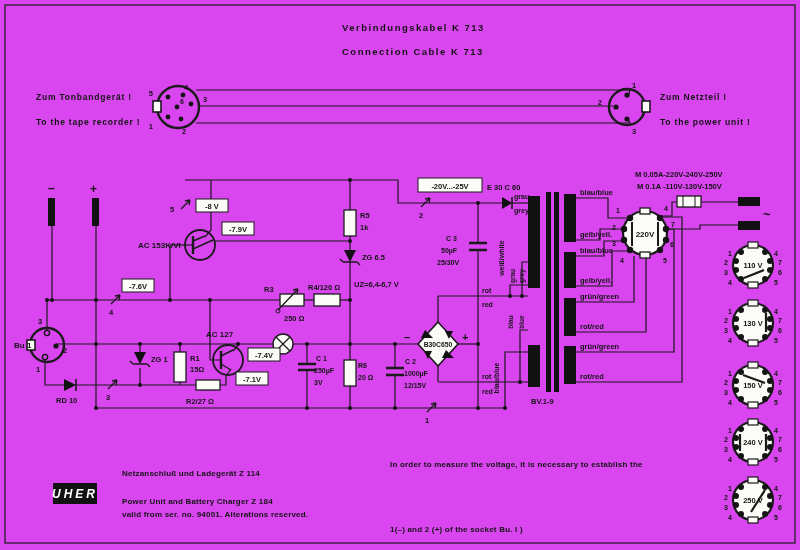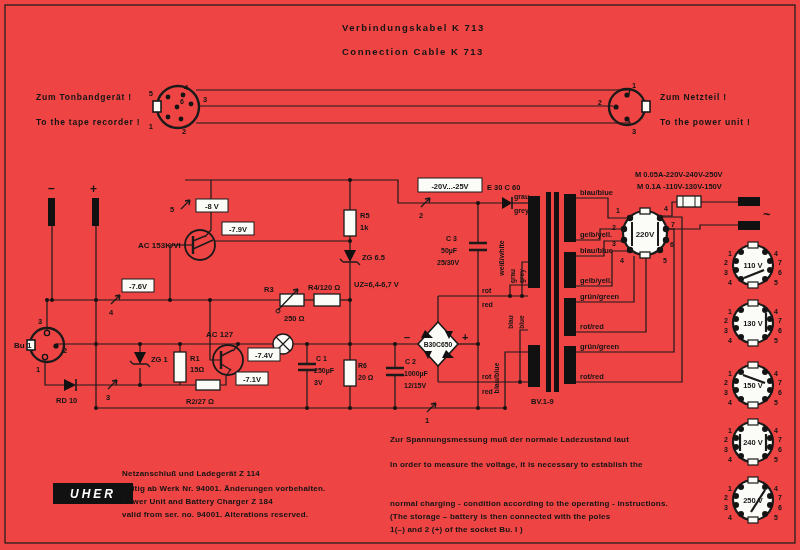--- a/index.html
+++ b/index.html
@@ -1,20 +1,20 @@
 <!DOCTYPE html>
 <html><head>
 <meta charset="utf-8">
 <style>
   html,body{margin:0;padding:0;background:#e8e8e4;}
-  #page{position:relative;width:800px;height:550px;background:#ef4444;overflow:hidden;
+  #page{position:relative;width:800px;height:550px;background:#d946ef;overflow:hidden;
         font-family:"Liberation Sans",sans-serif;color:#141414;}
   svg text{font-family:"Liberation Sans",sans-serif;fill:#141414;font-weight:bold;}
   .lbl{position:absolute;font-size:8px;font-weight:bold;white-space:nowrap;letter-spacing:.2px;}
-  .logo{position:absolute;left:53px;top:483px;width:80px;height:21px;background:#111;color:#fff;
+  .logo{position:absolute;left:53px;top:483px;width:44px;height:21px;background:#111;color:#fff;
         display:flex;align-items:center;justify-content:center;font-weight:900;font-size:12px;
         letter-spacing:3px;font-style:italic;}
 </style>
 </head>
 <body>
 
 <div id="page">
 
 <svg width="800" height="550" viewBox="0 0 800 550">
 
@@ -514,23 +514,19 @@
     <text x="21" y="-9" font-size="7">4</text>
     <text x="25" y="0" font-size="7">7</text>
     <text x="25" y="10" font-size="7">6</text>
     <text x="21" y="20" font-size="7">5</text>
   </g>
 </svg>
 
 
 <div class="logo">UHER</div>
 <div class="lbl" style="left:122px;top:469px;">Netzanschluß und  Ladegerät Z 114</div>
-<div class="lbl" style="left:122px;top:484px;">gültig ab Werk Nr. 94001. Änderungen vorbehalten.</div>
 <div class="lbl" style="left:122px;top:497px;">Power Unit and Battery Charger Z 184</div>
 <div class="lbl" style="left:122px;top:510px;">valid from  ser. no. 94001. Alterations reserved.</div>
 
-<div class="lbl" style="left:390px;top:435px;">Zur Spannungsmessung muß der normale Ladezustand laut</div>
 <div class="lbl" style="left:390px;top:460px;">In order to measure the voltage, it is necessary to establish the</div>
-<div class="lbl" style="left:390px;top:499px;">normal charging - condition according to the operating - instructions.</div>
-<div class="lbl" style="left:390px;top:512px;">(The storage – battery is then connected with the poles</div>
 <div class="lbl" style="left:390px;top:525px;">1(–) and 2 (+) of the socket  Bu. I )</div>
 
 </div>
 
 </body></html>

